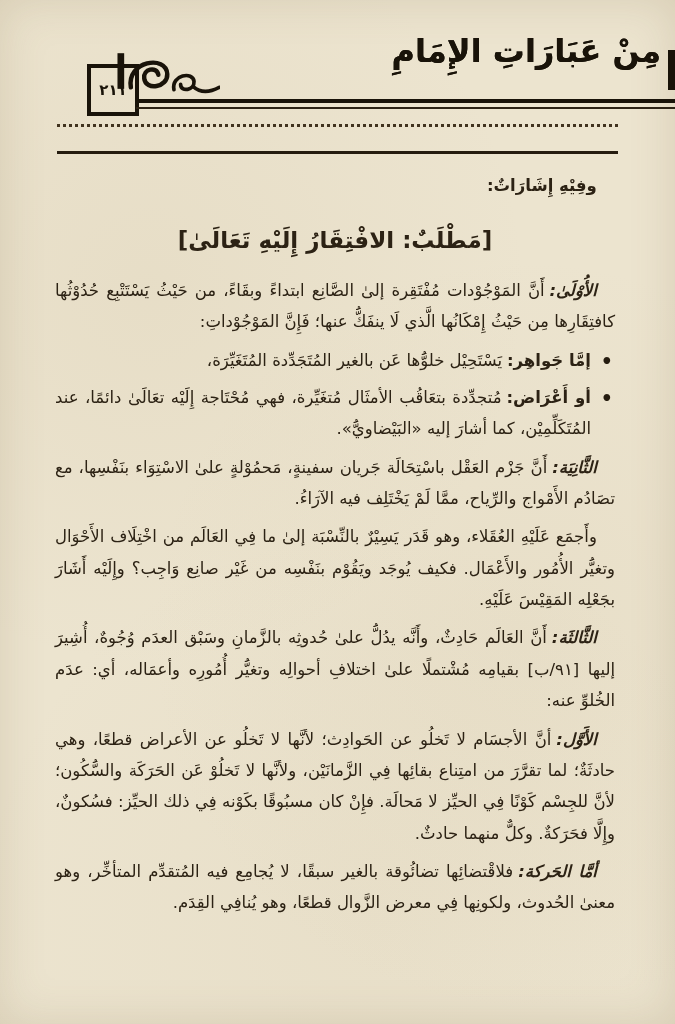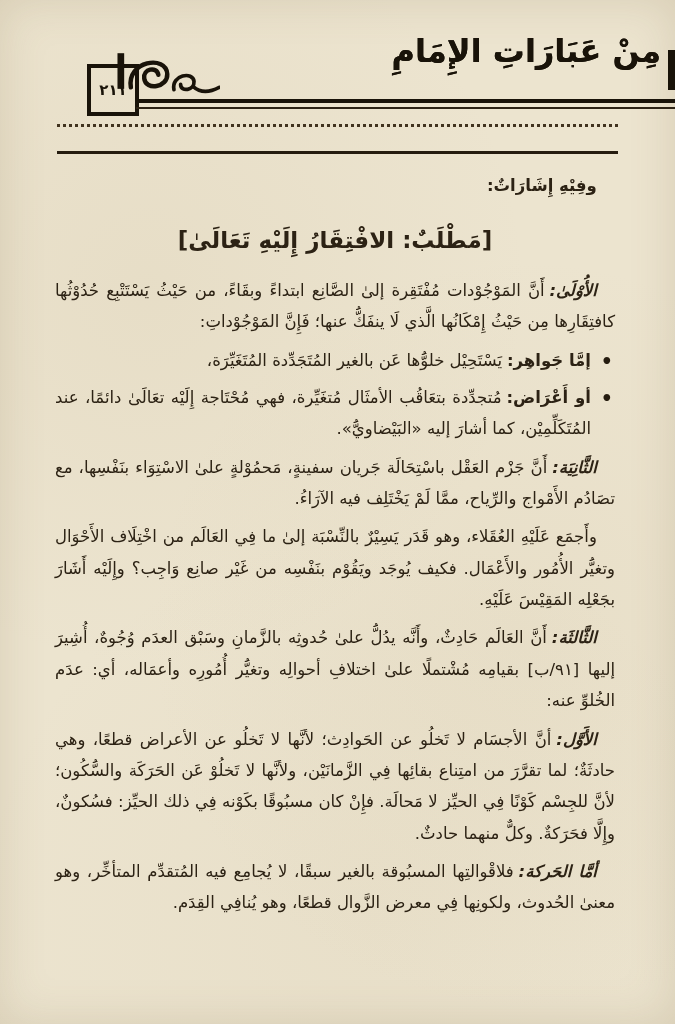--- a/index.html
+++ b/index.html
@@ -146,17 +146,17 @@
 
     <p class="para">
       <span class="lead">الثَّالثَة:</span><span>أَنَّ العَالَم حَادِثٌ، وأَنَّه يدُلُّ علىٰ حُدوثِه بالزَّمانِ وسَبْق العدَم وُجُوهٌ، أُشِيرَ إليها [٩١/ب] بقيامِه مُشْتملًا علىٰ اختلافِ أحوالِه وتغيُّر أُمُورِه وأعمَاله، أي: عدَم الخُلوِّ عنه:</span>
     </p>
 
     <p class="para">
       <span class="lead">الأَوَّل:</span><span>أنَّ الأجسَام لا تَخلُو عن الحَوادِث؛ لأنَّها لا تَخلُو عن الأعراض قطعًا، وهي حادثَةٌ؛ لما تقرَّرَ من امتِناع بقائِها فِي الزَّمانَيْن، ولأنَّها لا تَخلُوْ عَن الحَرَكَة والسُّكُون؛ لأنَّ للجِسْم كَوْنًا فِي الحيِّز لا مَحالَة. فإِنْ كان مسبُوقًا بكَوْنه فِي ذلك الحيِّز: فسُكونٌ، وإِلَّا فحَرَكةٌ. وكلٌّ منهما حادثٌ.</span>
     </p>
 
     <p class="para">
-      <span class="lead">أمَّا الحَركة:</span><span>فلاقْوالتِها المسبُوقة بالغير سبقًا، لا يُجامِع فيه المُتقدِّم المتأخِّر، وهو معنىٰ الحُدوث، ولكونِها فِي معرض الزَّوال قطعًا، وهو يُنافِي القِدَم.</span>
+      <span class="lead">أمَّا الحَركة:</span><span>فلاقْتضائِها تضائُوقة بالغير سبقًا، لا يُجامِع فيه المُتقدِّم المتأخِّر، وهو معنىٰ الحُدوث، ولكونِها فِي معرض الزَّوال قطعًا، وهو يُنافِي القِدَم.</span>
     </p>
 
   </div>
 </div>
 
 </body></html>

